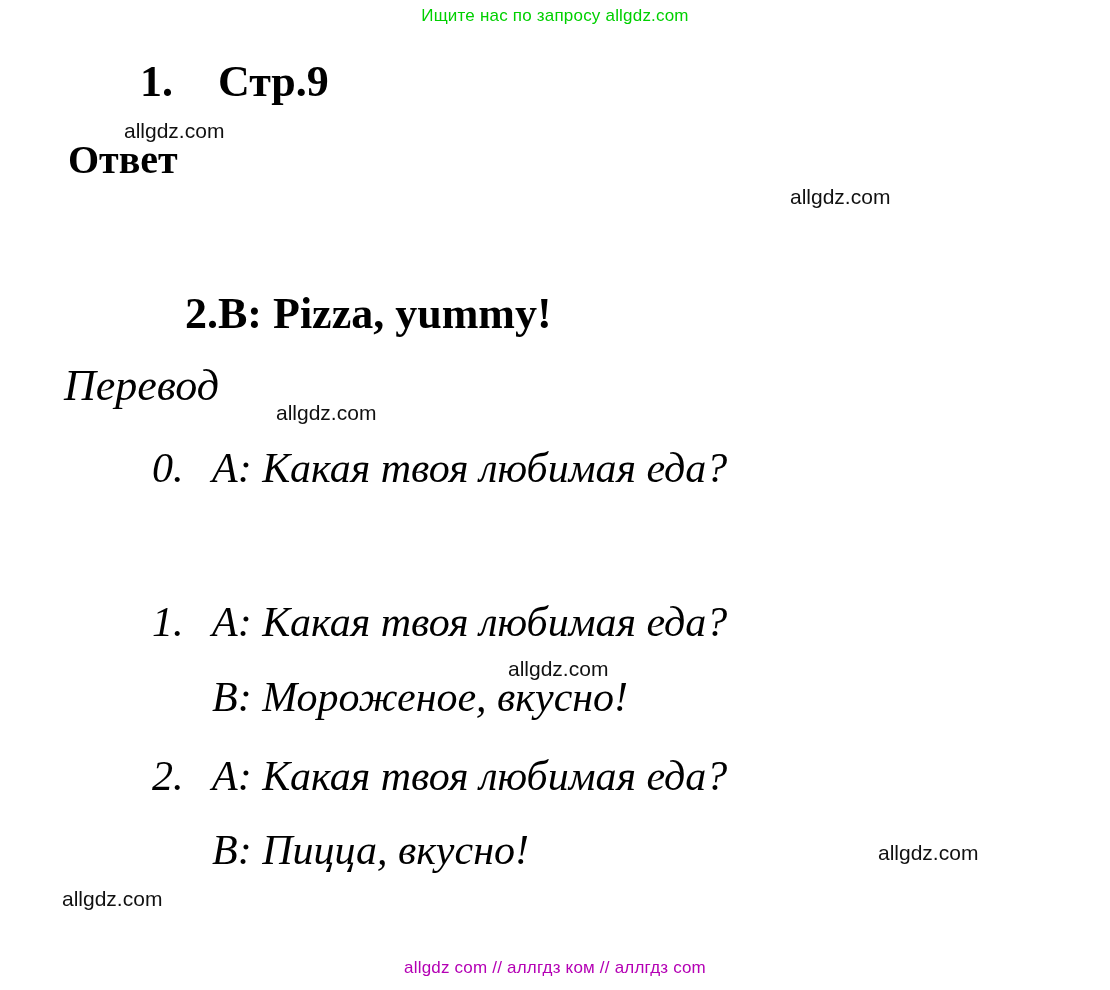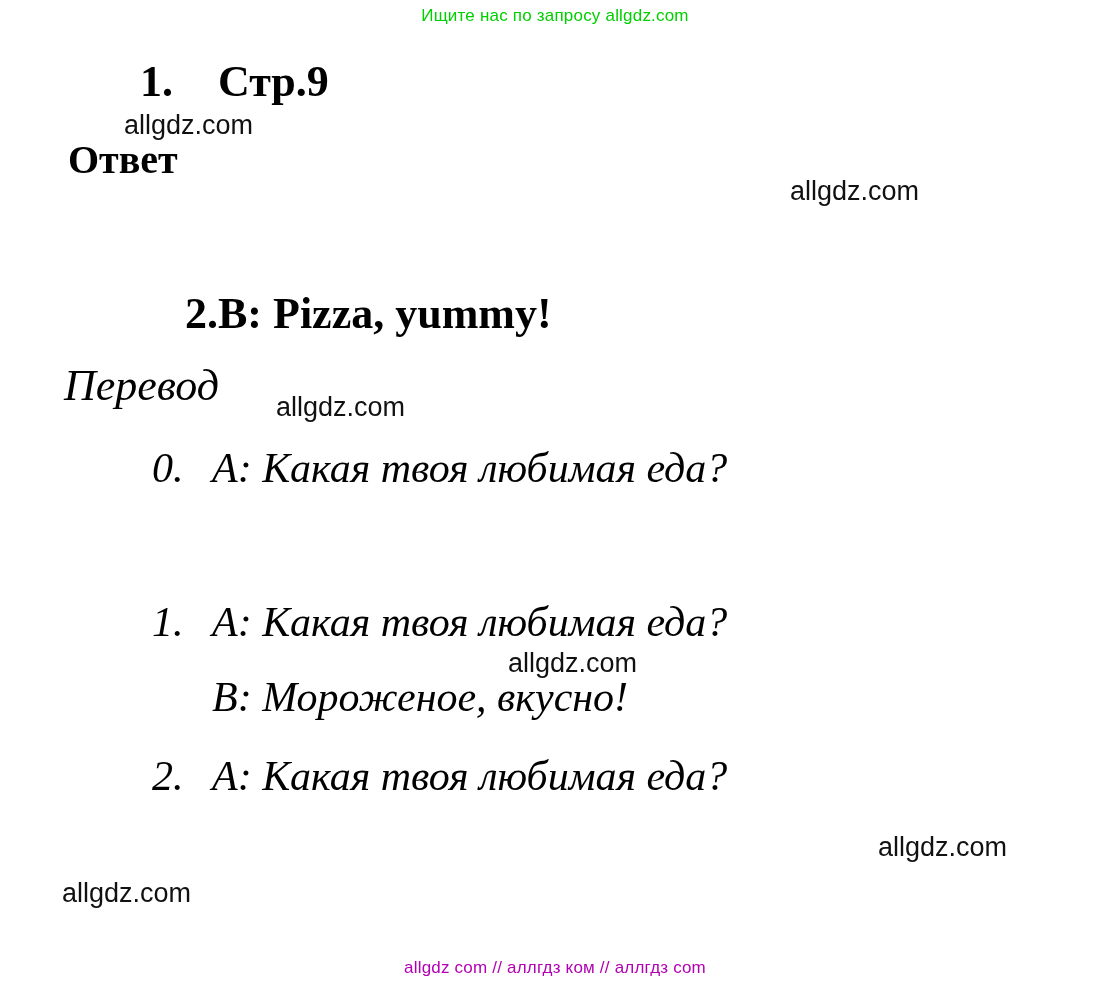--- a/index.html
+++ b/index.html
@@ -38,23 +38,24 @@
     text-align: center;
     font-family: "Liberation Sans", sans-serif;
     font-size: 17px;
     color: #b400b4;
     letter-spacing: 0.2px;
     margin-top: 28px;
   }
   .wm {
     position: absolute;
     font-family: "Liberation Sans", sans-serif;
-    font-size: 27px;
+    font-size: 21px;
     color: #111111;
     white-space: nowrap;
+    margin-top: 9px;
   }
   .heading-row {
     position: absolute;
     font-family: Liberation Serif, serif;
     font-weight: bold;
     white-space: nowrap;
   }
   .num {
     display: inline-block;
   }
@@ -140,20 +141,23 @@
   <div class="tr-line t1a">
     <span class="num">1.</span><span>A: Какая твоя любимая еда?</span>
   </div>
   <div class="tr-line cont t1b">
     <span>B: Мороженое, вкусно!</span>
   </div>
 
   <div class="tr-line t2a">
     <span class="num">2.</span><span>A: Какая твоя любимая еда?</span>
   </div>
+  <div class="tr-line cont t2b">
+    <span>B: Пицца, вкусно!</span>
+  </div>
 
   <div class="wm wm-1">allgdz.com</div>
   <div class="wm wm-2">allgdz.com</div>
   <div class="wm wm-3">allgdz.com</div>
   <div class="wm wm-4">allgdz.com</div>
   <div class="wm wm-5">allgdz.com</div>
   <div class="wm wm-6">allgdz.com</div>
 
   <div class="bottom-banner">allgdz com  //  аллгдз ком  //  аллгдз com</div>
 </div>

